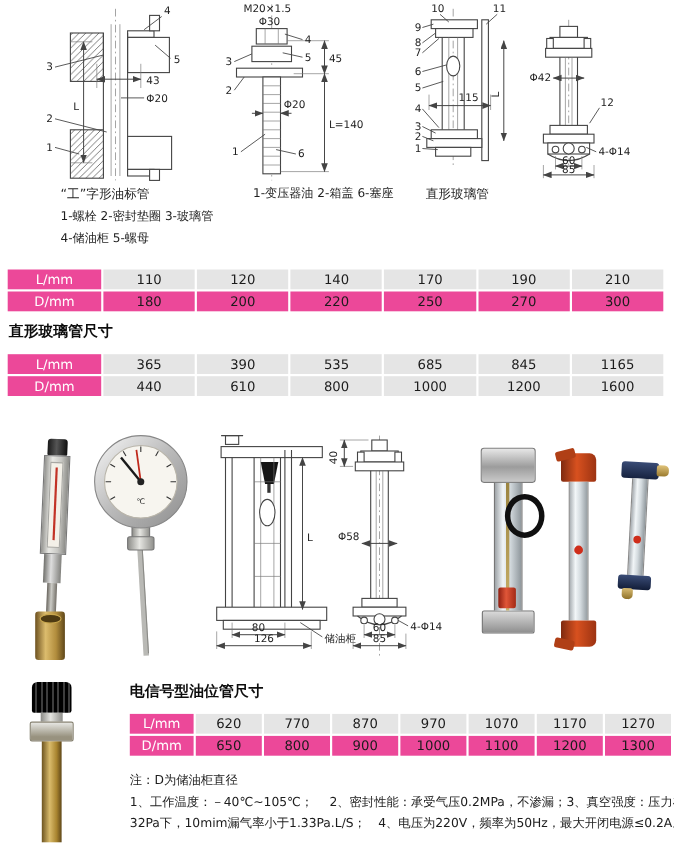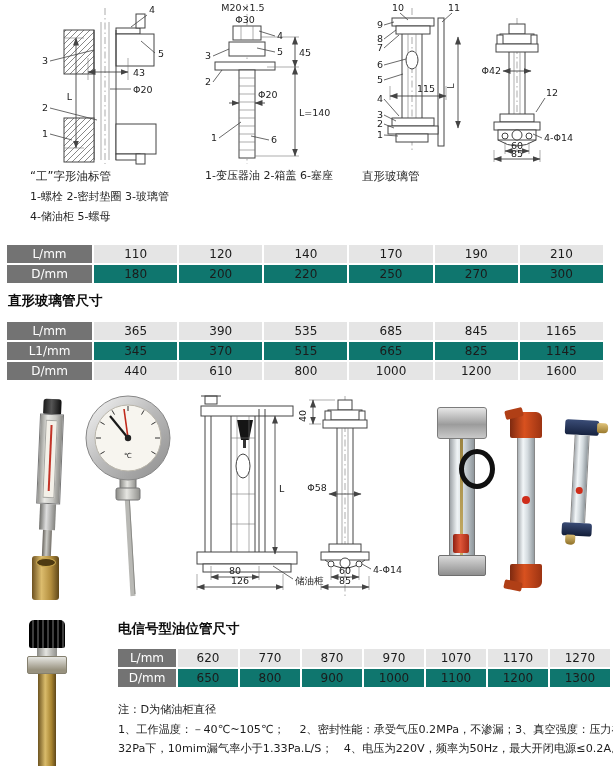--- a/index.html
+++ b/index.html
@@ -8,28 +8,28 @@
   .abs{position:absolute;}
   svg text{font-size:9.5px;fill:#222;font-family:"DejaVu Sans","Liberation Sans",sans-serif;}
   .part{fill:#fff;stroke:#444;stroke-width:1;}
   .hatched{stroke:#444;stroke-width:1;}
   .dln{stroke:#444;stroke-width:1;fill:none;}
   .thin{stroke:#777;stroke-width:.6;}
   .cl{stroke:#888;stroke-width:.7;stroke-dasharray:7 3 1.5 3;}
   .dim{stroke:#444;stroke-width:.9;fill:none;}
   .ldr{stroke:#444;stroke-width:.8;}
   
-  .cap{position:absolute;font-size:11px;line-height:20.5px;white-space:nowrap;color:#1f1f1f;}
+  .cap{position:absolute;font-size:11px;line-height:20.5px;white-space:nowrap;color:#1f1f1f;margin-left:25px;}
   .cap .t{font-size:11.5px;}
   
   .dt{position:absolute;border-collapse:separate;border-spacing:2px;table-layout:fixed;}
   .dt td{height:18px;text-align:center;font-size:12px;color:#1b1b1b;padding:0;}
-  .dt .hd{background:#737373;color:#fff;font-size:12px;margin-top:28px;}
+  .dt .hd{background:#ec4899;color:#fff;font-size:12px;margin-top:28px;}
   .dt .m{background:#e5e5e5;}
-  .dt .l{background:#0f766e;}
+  .dt .l{background:#ec4899;}
   .sec-title{position:absolute;font-weight:bold;font-size:13.5px;color:#0d0d0d;white-space:nowrap;}
   .notes{position:absolute;left:118px;top:700px;font-size:11.2px;line-height:19.5px;white-space:nowrap;color:#1d1d1d;}
   
   .thermo{left:26px;top:399px;width:46px;height:170px;transform:rotate(2.5deg);}
   .thermo>div{margin:0 auto;}
   .t-cap{width:18px;height:15px;background:linear-gradient(90deg,#1a1a1a,#555 45%,#0e0e0e);border-radius:3px 3px 1px 1px;}
   .t-body{width:22px;height:88px;background:linear-gradient(90deg,#93938f,#e9e9e5 32%,#c8c8c4 68%,#8b8b87);border:1px solid #777;margin-top:-1px;}
   .t-scale{width:10px;height:76px;margin:5px auto 0;background:#f3f0e8;border:1px solid #a7a7a3;position:relative;}
   .t-red{position:absolute;left:4px;top:4px;width:2px;height:66px;background:#c23327;}
   .t-collar{width:16px;height:26px;background:linear-gradient(90deg,#6f6f6b,#dedede 42%,#82827e);}
@@ -308,29 +308,20 @@
   <tr>
     <td class="hd">L/mm</td>
     <td class="m">365</td>
     <td class="m">390</td>
     <td class="m">535</td>
     <td class="m">685</td>
     <td class="m">845</td>
     <td class="m">1165</td>
   </tr>
   <tr>
-    <td class="hd">L1/mm</td>
-    <td class="l">345</td>
-    <td class="l">370</td>
-    <td class="l">515</td>
-    <td class="l">665</td>
-    <td class="l">825</td>
-    <td class="l">1145</td>
-  </tr>
-  <tr>
     <td class="hd">D/mm</td>
     <td class="m">440</td>
     <td class="m">610</td>
     <td class="m">800</td>
     <td class="m">1000</td>
     <td class="m">1200</td>
     <td class="m">1600</td>
   </tr>
   </tbody>
 </table>

